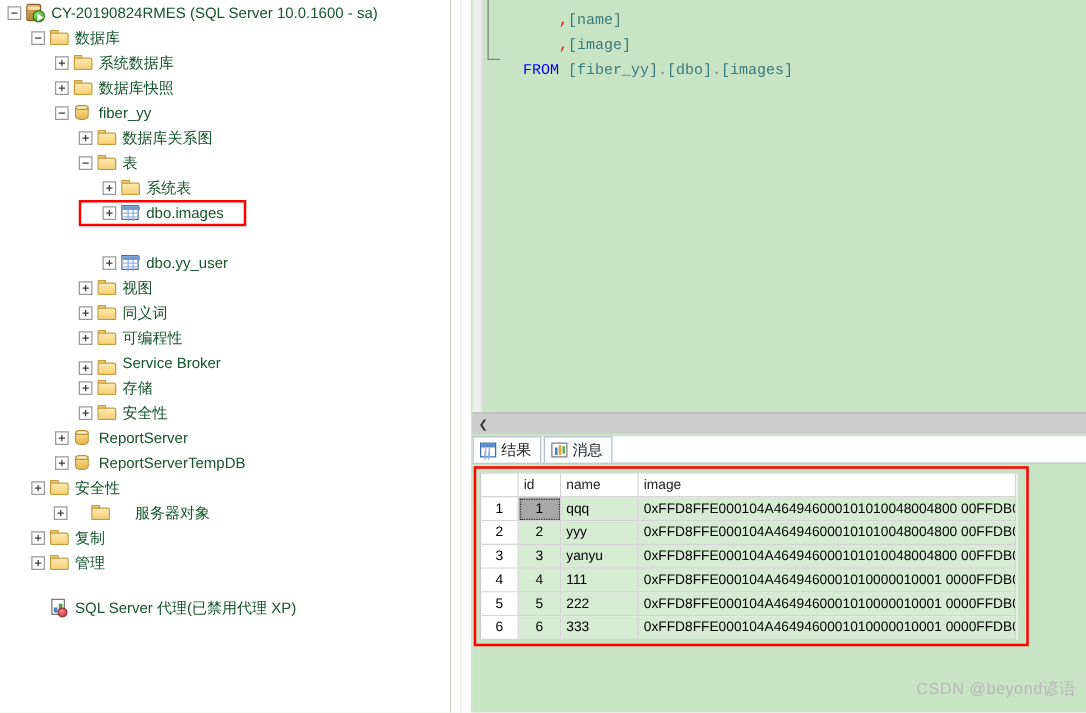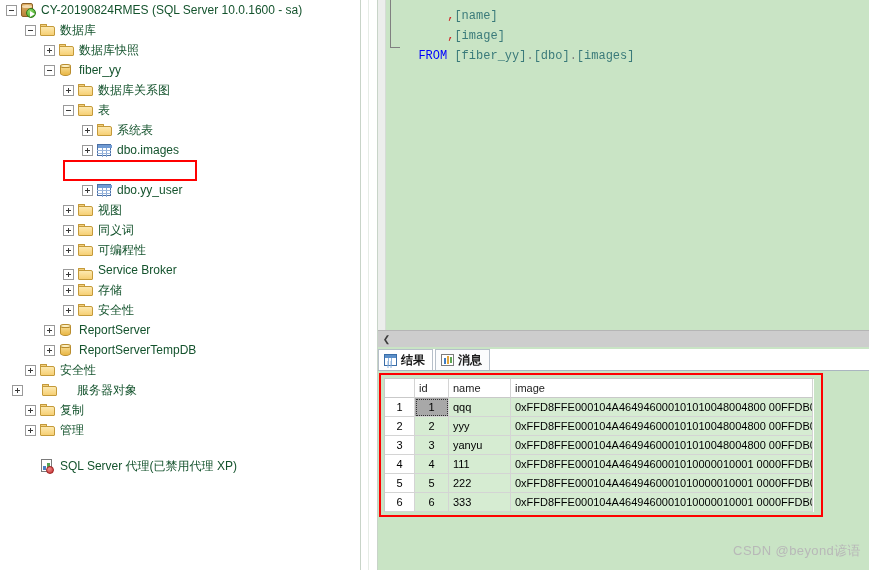--- a/index.html
+++ b/index.html
@@ -285,21 +285,20 @@
     display: flex;
     align-items: center;
     padding: 0 7px 0 5px;
     font-size: 12px;
     color: #1a1a1a;
     border: 1px solid #b6bfc9;
     border-bottom: none;
     background: #fbfcfd;
     margin-right: 2px;
     cursor: pointer;
-    font-weight: bold;
   }
   .res-tab.active { background: #ffffff; }
   .res-tab .tab-ico {
     width: 13px; height: 12px;
     margin-right: 4px;
     position: relative;
     flex: 0 0 13px;
   }
   .tab-ico-grid {
     background: #ffffff;
@@ -420,20 +419,28 @@
           <span class="fbody"></span>
         </span>
         <span class="node-label">数据库</span>
       </div>
       <div class="tree-node" style="padding-left: 44px;">
         <span class="expander plus"></span>
         <span class="node-icon ic-folder">
           <span class="ftab"></span>
           <span class="fbody"></span>
         </span>
+        <span class="node-label">系统数据库</span>
+      </div>
+      <div class="tree-node" style="padding-left: 44px;">
+        <span class="expander plus"></span>
+        <span class="node-icon ic-folder">
+          <span class="ftab"></span>
+          <span class="fbody"></span>
+        </span>
         <span class="node-label">数据库快照</span>
       </div>
       <div class="tree-node" style="padding-left: 44px;">
         <span class="expander"></span>
         <span class="node-icon ic-db">
           <span class="cyl"></span>
           <span class="cyltop"></span>
         </span>
         <span class="node-label">fiber_yy</span>
       </div>
@@ -545,21 +552,21 @@
         <span class="node-label">ReportServerTempDB</span>
       </div>
       <div class="tree-node" style="padding-left: 25px;">
         <span class="expander plus"></span>
         <span class="node-icon ic-folder">
           <span class="ftab"></span>
           <span class="fbody"></span>
         </span>
         <span class="node-label">安全性</span>
       </div>
-      <div class="tree-node" style="padding-left: 12px; gap: 15px;">
+      <div class="tree-node" style="padding-left: 43px; gap: 15px;">
         <span class="expander plus"></span>
         <span class="node-icon ic-folder">
           <span class="ftab"></span>
           <span class="fbody"></span>
         </span>
         <span class="node-label">服务器对象</span>
       </div>
       <div class="tree-node" style="padding-left: 25px;">
         <span class="expander plus"></span>
         <span class="node-icon ic-folder">

